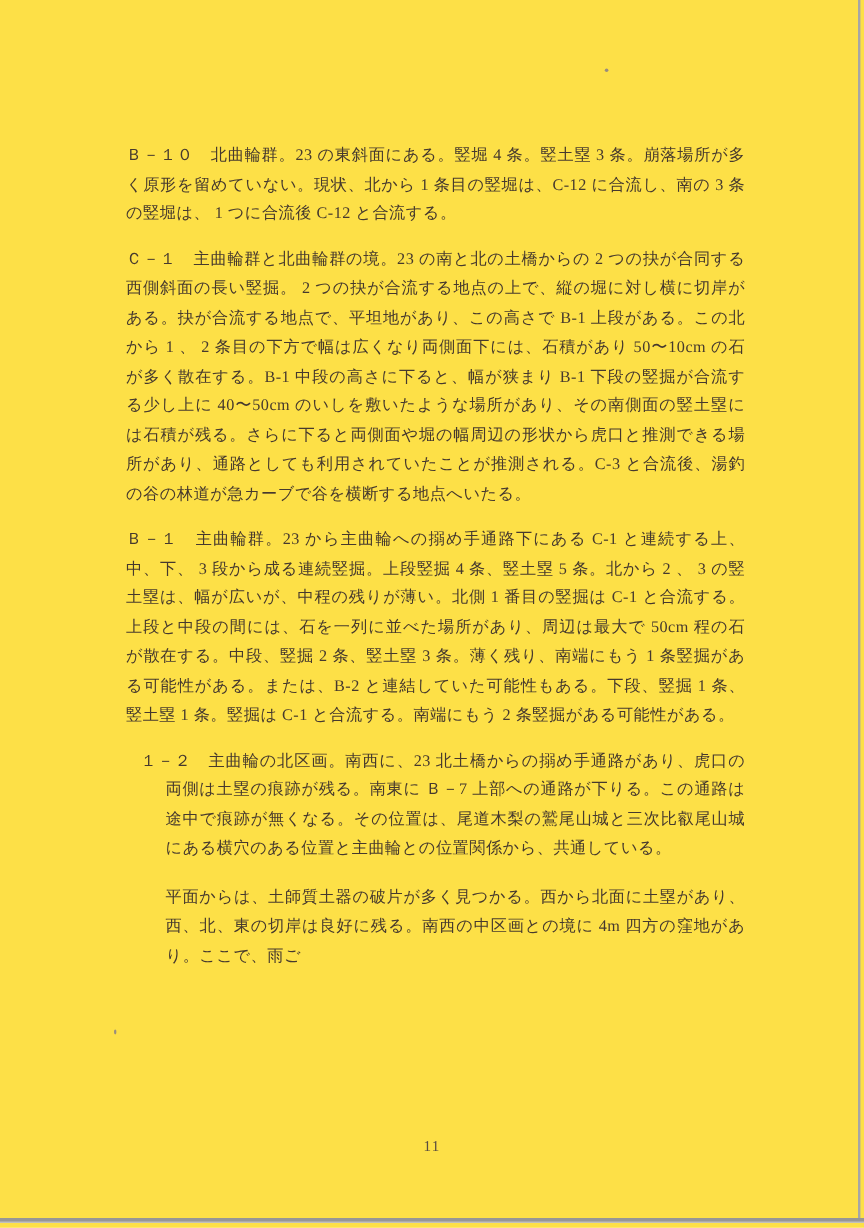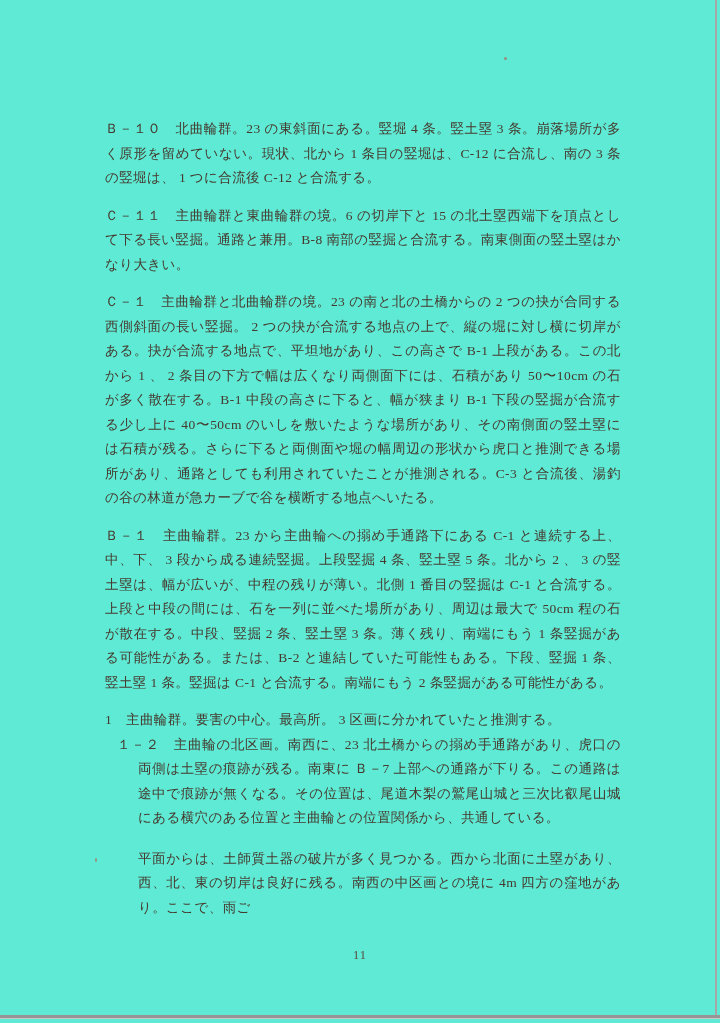--- a/index.html
+++ b/index.html
@@ -10,21 +10,21 @@
     width: 720px;
     height: 1023px;
     position: relative;
     overflow: hidden;
     background: #fdfdfb;
     font-family: "Liberation Serif", "DejaVu Serif", serif;
   }
   .page {
     position: absolute;
     inset: 0;
-    background: #5eead4;
+    background: #fde047;
   }
   .content {
     position: absolute;
     left: 105px;
     top: 117px;
     width: 516px;
     color: #46392e;
     font-size: 13.5px;
     line-height: 24.5px;
     letter-spacing: 0.4px;
@@ -79,24 +79,22 @@
   .speck-1 { left: 504px; top: 57px; width: 3px; height: 3px; }
   .speck-2 { left: 95px; top: 858px; width: 2px; height: 4px; }
 </style>
 </head>
 <body>
 
 <div class="page">
 
   <div class="content">
     <p class="para">Ｂ－１０　北曲輪群。23 の東斜面にある。竪堀 4 条。竪土塁 3 条。崩落場所が多く原形を留めていない。現状、北から 1 条目の竪堀は、C-12 に合流し、南の 3 条の竪堀は、 1 つに合流後 C-12 と合流する。</p>
-    <p class="para">Ｃ－１１　主曲輪群と東曲輪群の境。6 の切岸下と 15 の北土塁西端下を頂点として下る長い竪掘。通路と兼用。B-8 南部の竪掘と合流する。南東側面の竪土塁はかなり大きい。</p>
     <p class="para">Ｃ－１　主曲輪群と北曲輪群の境。23 の南と北の土橋からの 2 つの抉が合同する西側斜面の長い竪掘。 2 つの抉が合流する地点の上で、縦の堀に対し横に切岸がある。抉が合流する地点で、平坦地があり、この高さで B-1 上段がある。この北から 1 、 2 条目の下方で幅は広くなり両側面下には、石積があり 50〜10cm の石が多く散在する。B-1 中段の高さに下ると、幅が狭まり B-1 下段の竪掘が合流する少し上に 40〜50cm のいしを敷いたような場所があり、その南側面の竪土塁には石積が残る。さらに下ると両側面や堀の幅周辺の形状から虎口と推測できる場所があり、通路としても利用されていたことが推測される。C-3 と合流後、湯釣の谷の林道が急カーブで谷を横断する地点へいたる。</p>
     <p class="para">Ｂ－１　主曲輪群。23 から主曲輪への搦め手通路下にある C-1 と連続する上、中、下、 3 段から成る連続竪掘。上段竪掘 4 条、竪土塁 5 条。北から 2 、 3 の竪土塁は、幅が広いが、中程の残りが薄い。北側 1 番目の竪掘は C-1 と合流する。上段と中段の間には、石を一列に並べた場所があり、周辺は最大で 50cm 程の石が散在する。中段、竪掘 2 条、竪土塁 3 条。薄く残り、南端にもう 1 条竪掘がある可能性がある。または、B-2 と連結していた可能性もある。下段、竪掘 1 条、竪土塁 1 条。竪掘は C-1 と合流する。南端にもう 2 条竪掘がある可能性がある。</p>
-    <p class="para section-head">1　主曲輪群。要害の中心。最高所。 3 区画に分かれていたと推測する。</p>
     <p class="para sub-section">１－２　主曲輪の北区画。南西に、23 北土橋からの搦め手通路があり、虎口の両側は土塁の痕跡が残る。南東に Ｂ－7 上部への通路が下りる。この通路は途中で痕跡が無くなる。その位置は、尾道木梨の鷲尾山城と三次比叡尾山城にある横穴のある位置と主曲輪との位置関係から、共通している。</p>
     <p class="para sub-section-cont">平面からは、土師質土器の破片が多く見つかる。西から北面に土塁があり、西、北、東の切岸は良好に残る。南西の中区画との境に 4m 四方の窪地があり。ここで、雨ご</p>
   </div>
 
   <div class="page-number">11</div>
 
   <div class="speck speck-1"></div>
   <div class="speck speck-2"></div>
 
   <div class="scan-edge-right"></div>

